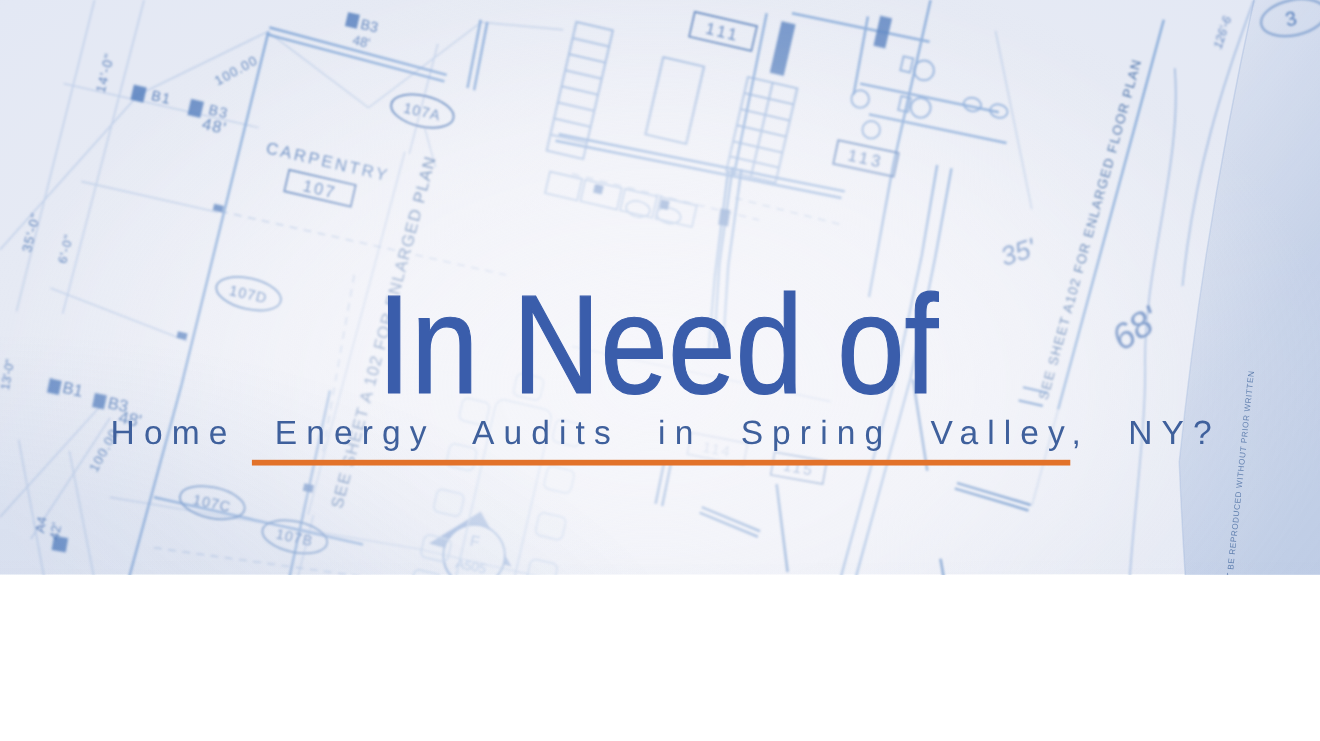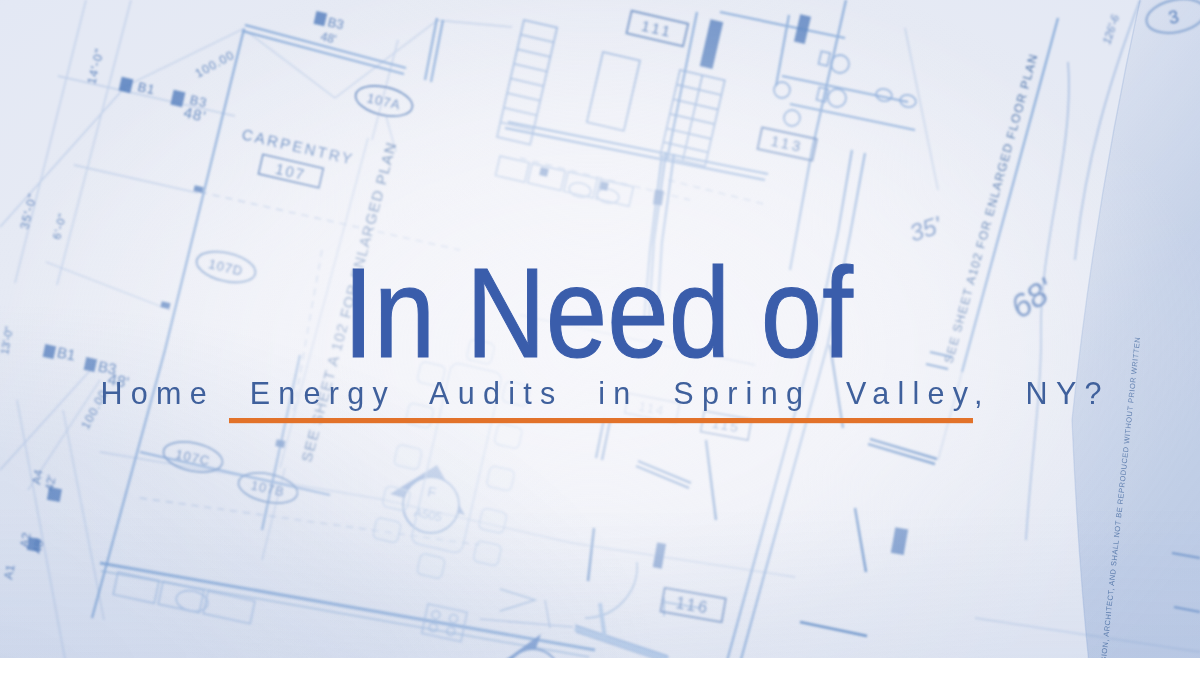--- a/index.html
+++ b/index.html
@@ -1,14 +1,14 @@
 <!DOCTYPE html>
 <html><head><meta charset="utf-8"><style>
 html,body{margin:0;padding:0}
-.stage{position:relative;width:1200px;height:658px;overflow:hidden;font-family:"Liberation Sans",sans-serif}
+.stage{position:relative;width:1200px;height:522px;overflow:hidden;font-family:"Liberation Sans",sans-serif}
 svg{display:block}
 </style></head><body>
 <div class="stage">
 <svg width="1200" height="674" viewBox="0 0 1200 674">
 <defs>
 <radialGradient id="bg" cx="49%" cy="45%" r="80%">
  <stop offset="0%" stop-color="#f3f4f9"></stop>
  <stop offset="35%" stop-color="#eef0f7"></stop>
  <stop offset="60%" stop-color="#e6eaf4"></stop>
  <stop offset="82%" stop-color="#e3e8f4"></stop>

